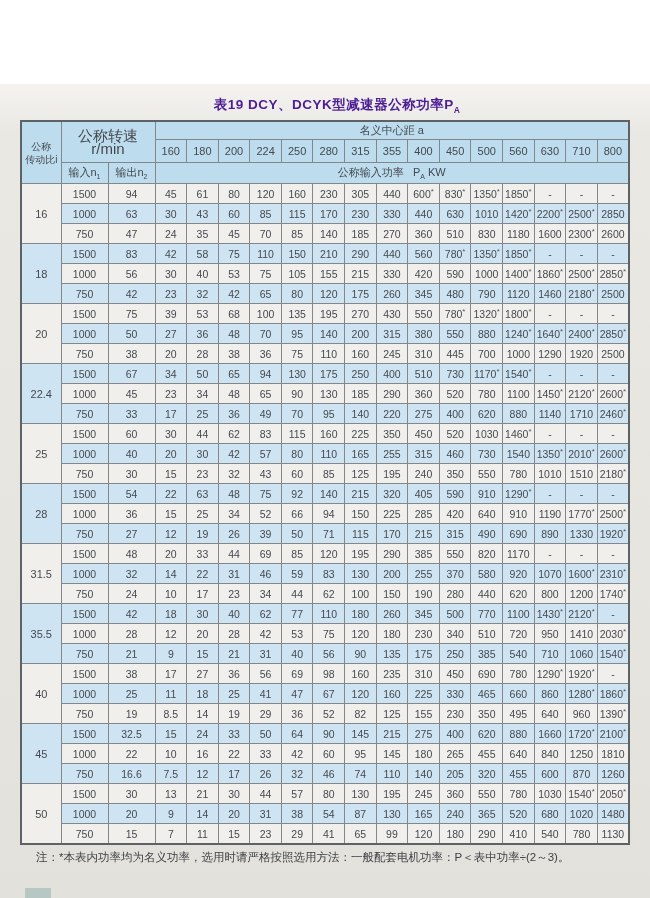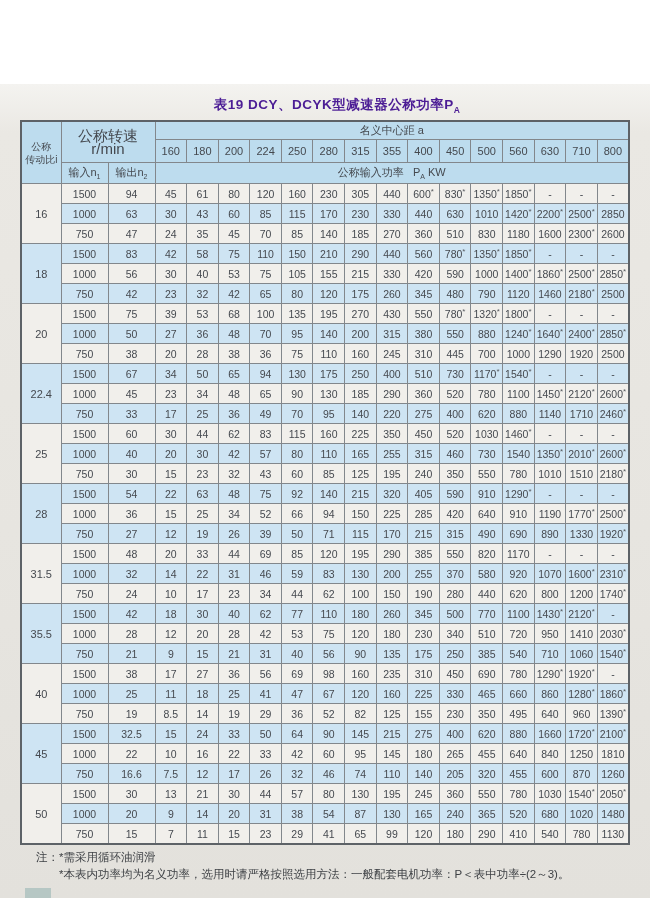--- a/index.html
+++ b/index.html
@@ -756,19 +756,18 @@
           <td>540</td>
           <td>780</td>
           <td>1130</td>
         </tr>
       </tbody>
   </table>
 
   <div class="notes">
     <span class="note-label">注：</span>
     <div class="note-lines">
-      <div>*需采用循环油润滑</div>
       <div>*本表内功率均为名义功率，选用时请严格按照选用方法：一般配套电机功率：P＜表中功率÷(2～3)。</div>
     </div>
   </div>
 
   <div class="artifact-square"></div>
 </div>
 
 </body></html>

